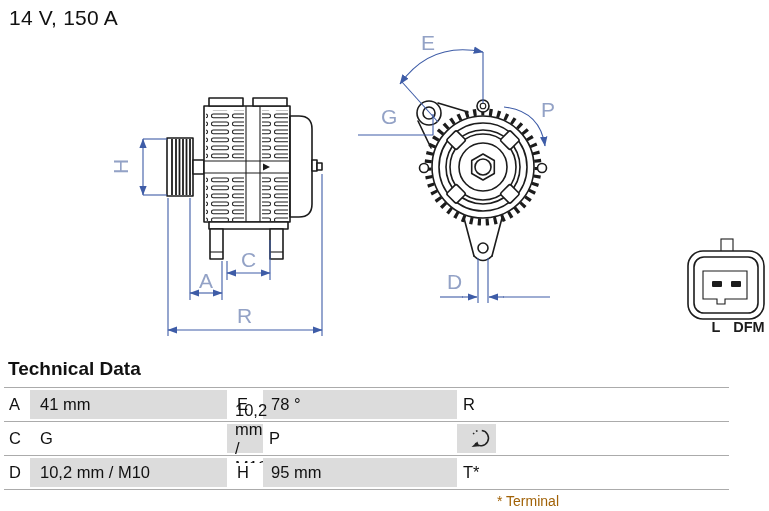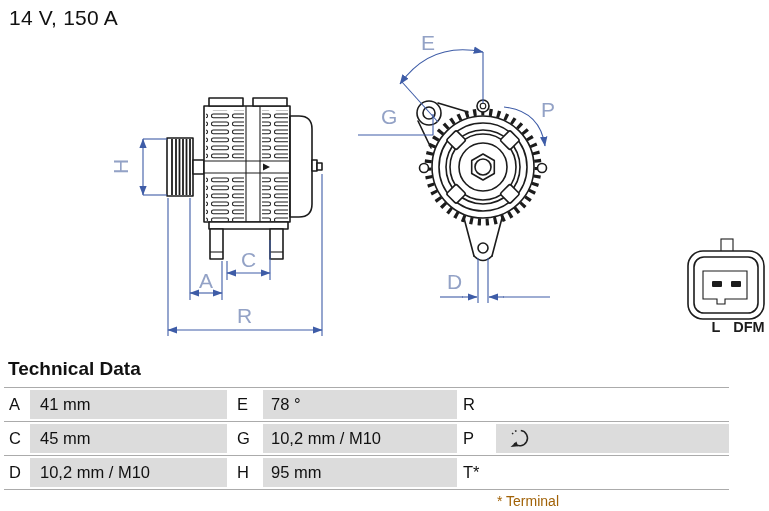--- a/index.html
+++ b/index.html
@@ -223,21 +223,20 @@
         <div class="kcell k1">A</div>
         <div class="vcell v1">41 mm</div>
         <div class="kcell k2">E</div>
         <div class="vcell v2">78 °</div>
         <div class="kcell k3">R</div>
       </div>
       <div class="sep"></div>
 
       <div class="trow">
         <div class="kcell k1">C</div>
-        <div class="vcell v1">45 mm</div>
         <div class="kcell k2">G</div>
         <div class="vcell v2">10,2 mm / M10</div>
         <div class="kcell k3">P</div>
         <div class="vcell v3">
           <svg class="rot-icon" width="24" height="23" viewBox="0 0 24 23">
             <path d="M6.2,7.2 A7.6,7.6 0 0 1 11.3,3.5" fill="none" stroke="#222" stroke-width="1.5" stroke-dasharray="1.6 2.4"></path>
             <path d="M14.8,3.6 A7.6,7.6 0 1 1 8.2,16.2" fill="none" stroke="#222" stroke-width="1.5"></path>
             <polygon points="10.4,14.6 4.6,19.9 12.1,19.2" fill="#222"></polygon>
           </svg>
         </div>

